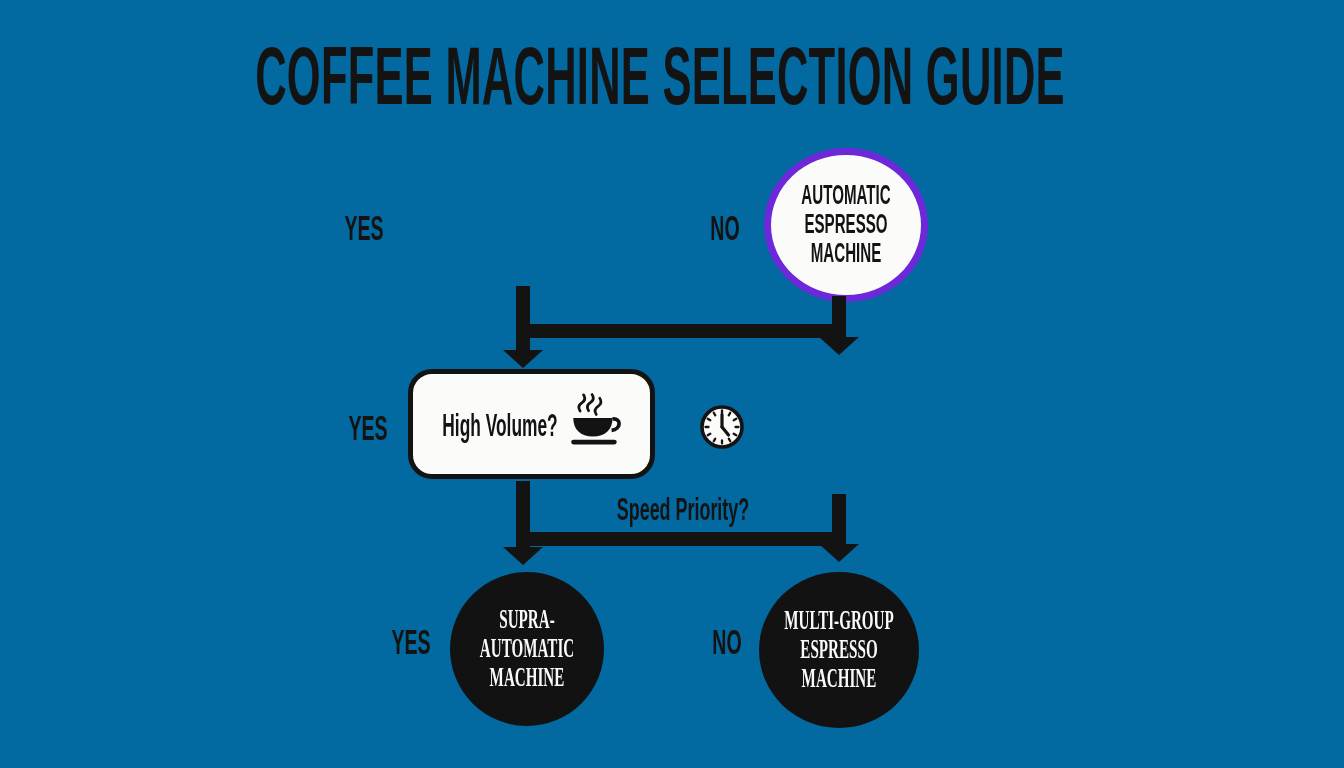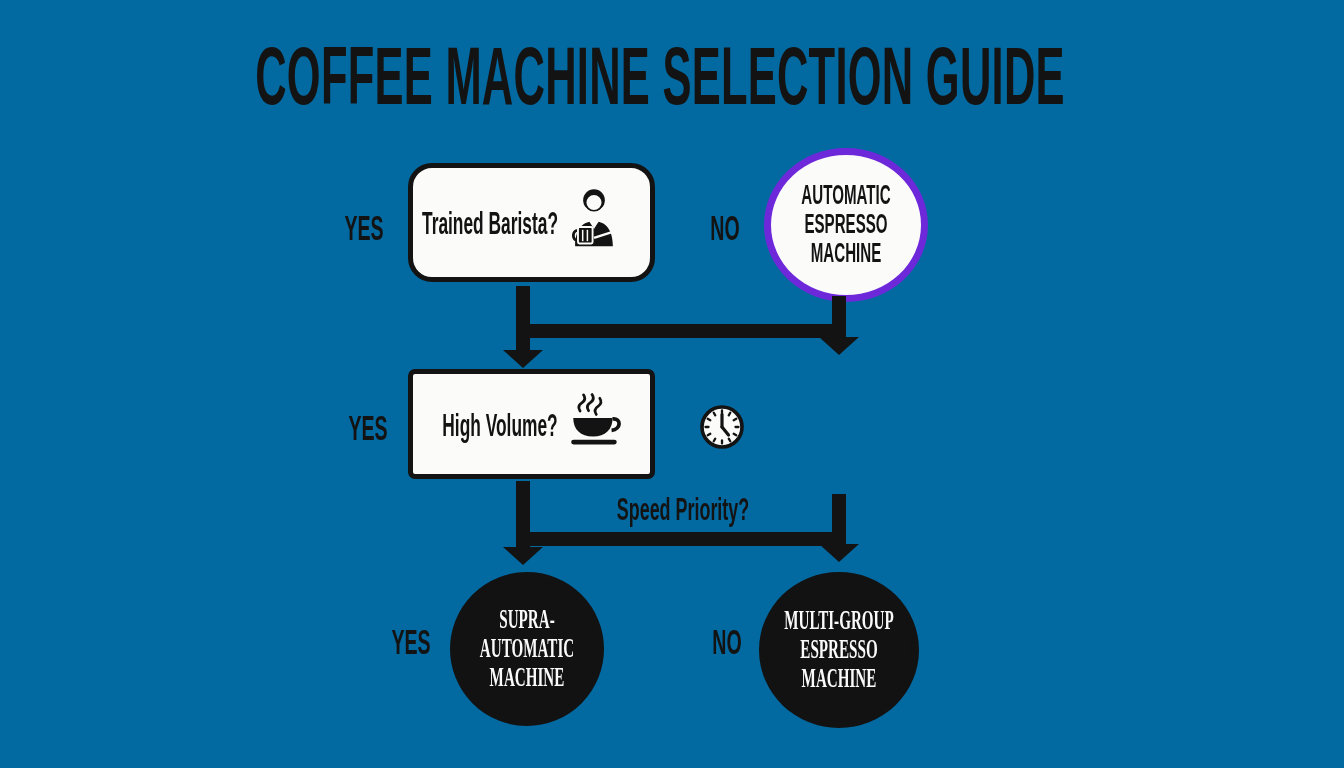--- a/index.html
+++ b/index.html
@@ -50,54 +50,40 @@
 </style>
 </head>
 <body>
 
 <div id="stage">
 
   <div class="ttl" style="left:660px;top:76px;">COFFEE MACHINE SELECTION GUIDE</div>
 
   <div class="lbl" style="left:364px;top:227px;">YES</div>
 
-  <div class="qbox" style="left:408px;top:163px;width:237px;height:109px;">
-    <div class="qtext" style="left:77px;top:55px;">Trained Barista?</div>
-    <svg class="icon" style="left:181px;top:51px;" width="58" height="66" viewBox="0 0 60 70">
-      <circle cx="30" cy="15" r="11.5" fill="#131313"></circle>
-      <circle cx="30" cy="17.5" r="8.8" fill="#fbfbfa" stroke="#131313" stroke-width="1.6"></circle>
-      <path d="M10,64 C10,47 17,40 25,38 L30,44 L35,38 C43,40 50,47 50,64 Z" fill="#131313"></path>
-      <path d="M25.5,38 L30,45.5 L34.5,38 Z" fill="#fbfbfa"></path>
-      <line x1="30" y1="55" x2="49" y2="49" stroke="#fbfbfa" stroke-width="2.6"></line>
-      <path d="M13,47 C6.5,47 6.5,58 13,58" fill="none" stroke="#131313" stroke-width="3"></path>
-      <rect x="13" y="43.5" width="15.5" height="17.5" rx="1.5" fill="#131313" stroke="#fbfbfa" stroke-width="2"></rect>
-      <line x1="18" y1="46.5" x2="18" y2="58.5" stroke="#fbfbfa" stroke-width="1.6"></line>
-      <line x1="23" y1="46.5" x2="23" y2="58.5" stroke="#fbfbfa" stroke-width="1.6"></line>
-    </svg>
-  </div>
 
   <div class="lbl" style="left:725px;top:227px;">NO</div>
 
   <div class="circle" style="left:764px;top:148px;width:150px;height:140px;">
     <div class="ctext">
       <div>AUTOMATIC</div>
       <div>ESPRESSO</div>
       <div>MACHINE</div>
     </div>
   </div>
 
   <div class="vbar" style="left:516px;top:286px;height:66px;"></div>
   <div class="ahead" style="left:503px;top:350px;"></div>
   <div class="vbar" style="left:832px;top:296px;height:30px;"></div>
   <div class="hbar" style="left:516px;top:324px;width:330px;"></div>
   <div class="ahead" style="left:819px;top:337px;"></div>
 
   <div class="lbl" style="left:368px;top:427px;">YES</div>
 
-  <div class="qbox" style="left:408px;top:369px;width:237px;height:100px;border-radius:7px;">
+  <div class="qbox" style="left:408px;top:369px;width:237px;height:100px;">
     <div class="qtext" style="left:87px;top:51px;">High Volume?</div>
     <svg class="icon" style="left:182px;top:46px;" width="58" height="54" viewBox="0 0 56 52">
       <g transform="rotate(12 27 12)" fill="none" stroke="#131313" stroke-width="2.6" stroke-linecap="round">
         <path d="M15,4 q4,4 0,8 q-4,4 0,8"></path>
         <path d="M23,2 q4,4 0,8 q-4,4 0,8"></path>
         <path d="M31,4 q4,4 0,8 q-4,4 0,8"></path>
       </g>
       <path d="M7,24 L45,24 C45,35 38,42 26,42 C14,42 7,35 7,24 Z" fill="#131313"></path>
       <path d="M45,25 C53.5,24 53.5,35 44,36" fill="none" stroke="#131313" stroke-width="3.6"></path>
       <rect x="5" y="45" width="44" height="4.6" rx="2.3" fill="#131313"></rect>

